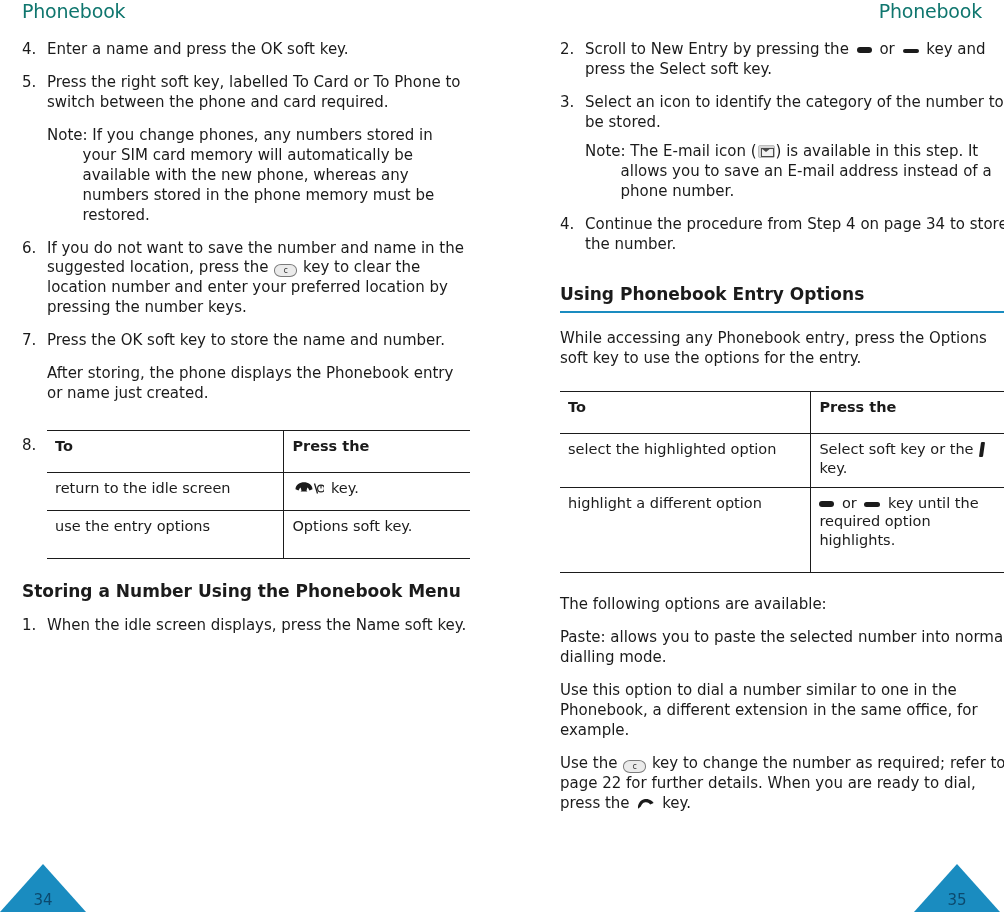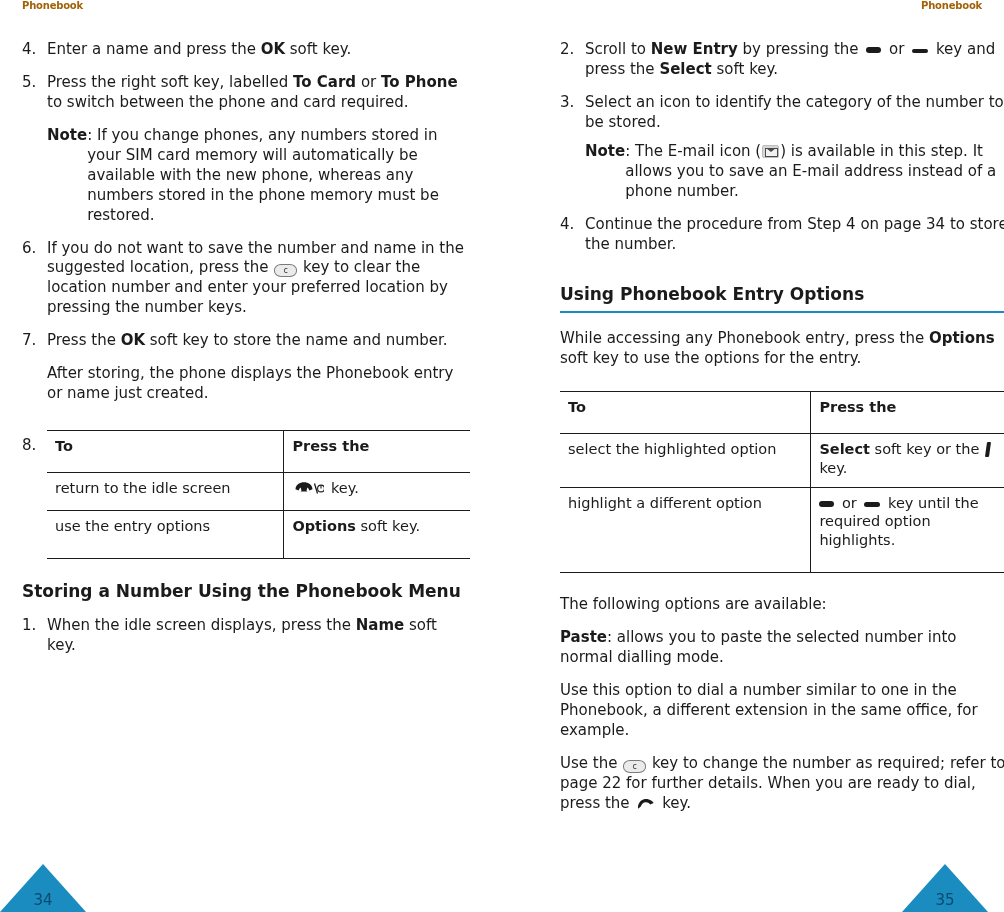--- a/index.html
+++ b/index.html
@@ -11,23 +11,23 @@
     font-family: "DejaVu Sans", "Liberation Sans", sans-serif;
     color: #1b1b1b;
     position: relative;
     overflow: hidden;
   }
 
   
   .runhead {
     position: absolute;
     top: 0px;
-    font-size: 10px;
-    font-weight: bold;
-    color: #a16207;
+    font-size: 19px;
+    font-weight: normal;
+    color: #0f766e;
     letter-spacing: -0.2px;
     white-space: nowrap;
   }
   .runhead.left  { left: 22px; }
   .runhead.right { right: 22px; }
 
   
   .page-body {
     position: absolute;
     top: 40px;
@@ -67,21 +67,21 @@
   
   .note {
     display: flex;
     font-size: 15px;
     line-height: 1.33;
     margin: 0 0 13px 25px;
   }
   .note .lead { flex: 0 0 auto; white-space: nowrap; }
   .note .ntext { flex: 1 1 auto; }
 
-  b, .b { font-weight: bold; }
+  b, .b { font-weight: normal; }
 
   
   h2.section {
     font-size: 17px;
     font-weight: bold;
     line-height: 1.28;
     margin: 22px 0 14px 0;
     color: #1b1b1b;
   }
   h2.section.ruled {
@@ -207,21 +207,21 @@
     position: absolute;
     left: 0; bottom: 0;
     width: 0; height: 0;
     border-left: 43px solid transparent;
     border-right: 43px solid transparent;
     border-bottom: 48px solid #1a8cc0;
     z-index: 0;
   }
   .pagenum span { position: relative; z-index: 1; }
   .pagenum.left  { left: 0px; }
-  .pagenum.right { right: 16px; }
+  .pagenum.right { right: 4px; }
 </style>
 </head>
 <body>
 
 <div class="runhead left">Phonebook</div>
 <div class="runhead right">Phonebook</div>
 
 <div class="page-body">
 
   <div class="col left">

